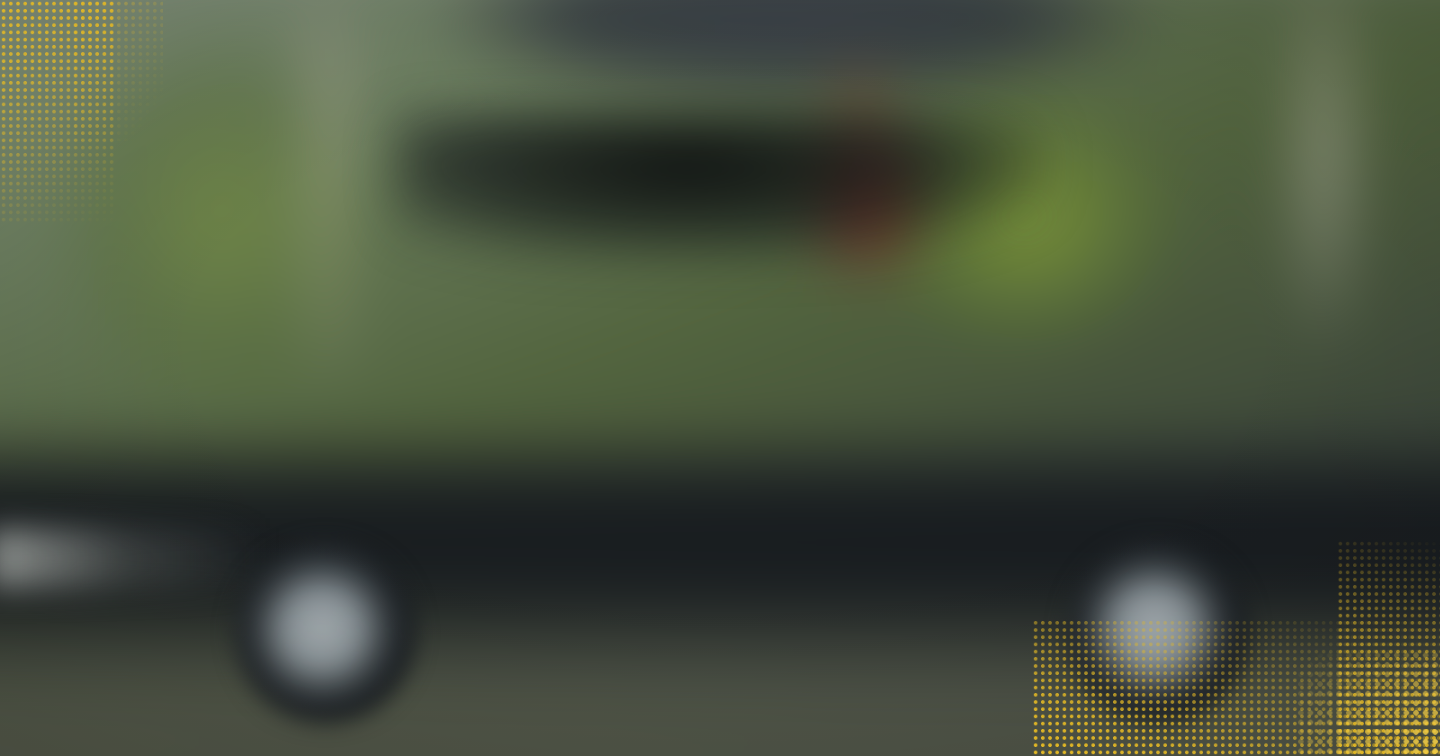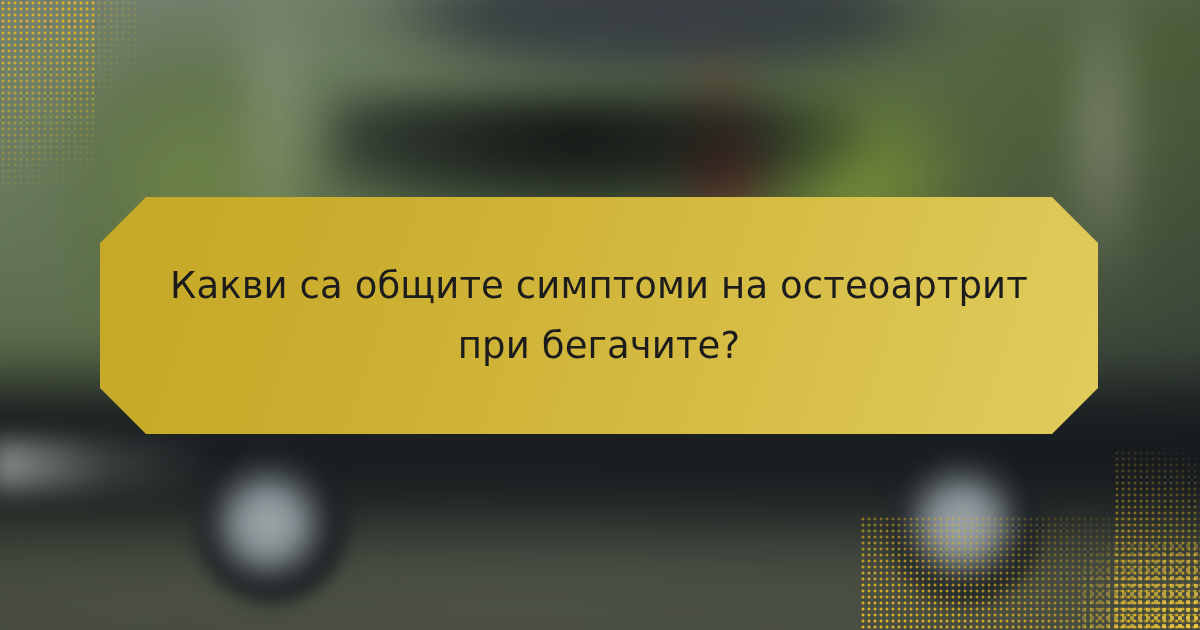--- a/index.html
+++ b/index.html
@@ -219,18 +219,14 @@
   <div class="wheel-left"></div>
   <div class="wheel-right"></div>
   <div class="vignette"></div>
 
   <div class="dots dots-topleft"></div>
   <div class="dots dots-topleft-fade"></div>
   <div class="dots dots-rightcol"></div>
   <div class="dots dots-bottomband"></div>
   <div class="dots dots-bottomcorner"></div>
 
-  <div class="banner">
-    <p class="banner-text">Какви са общите симптоми на остеоартрит
-при бегачите?</p>
-  </div>
 
 </div>
 
 </body></html>

